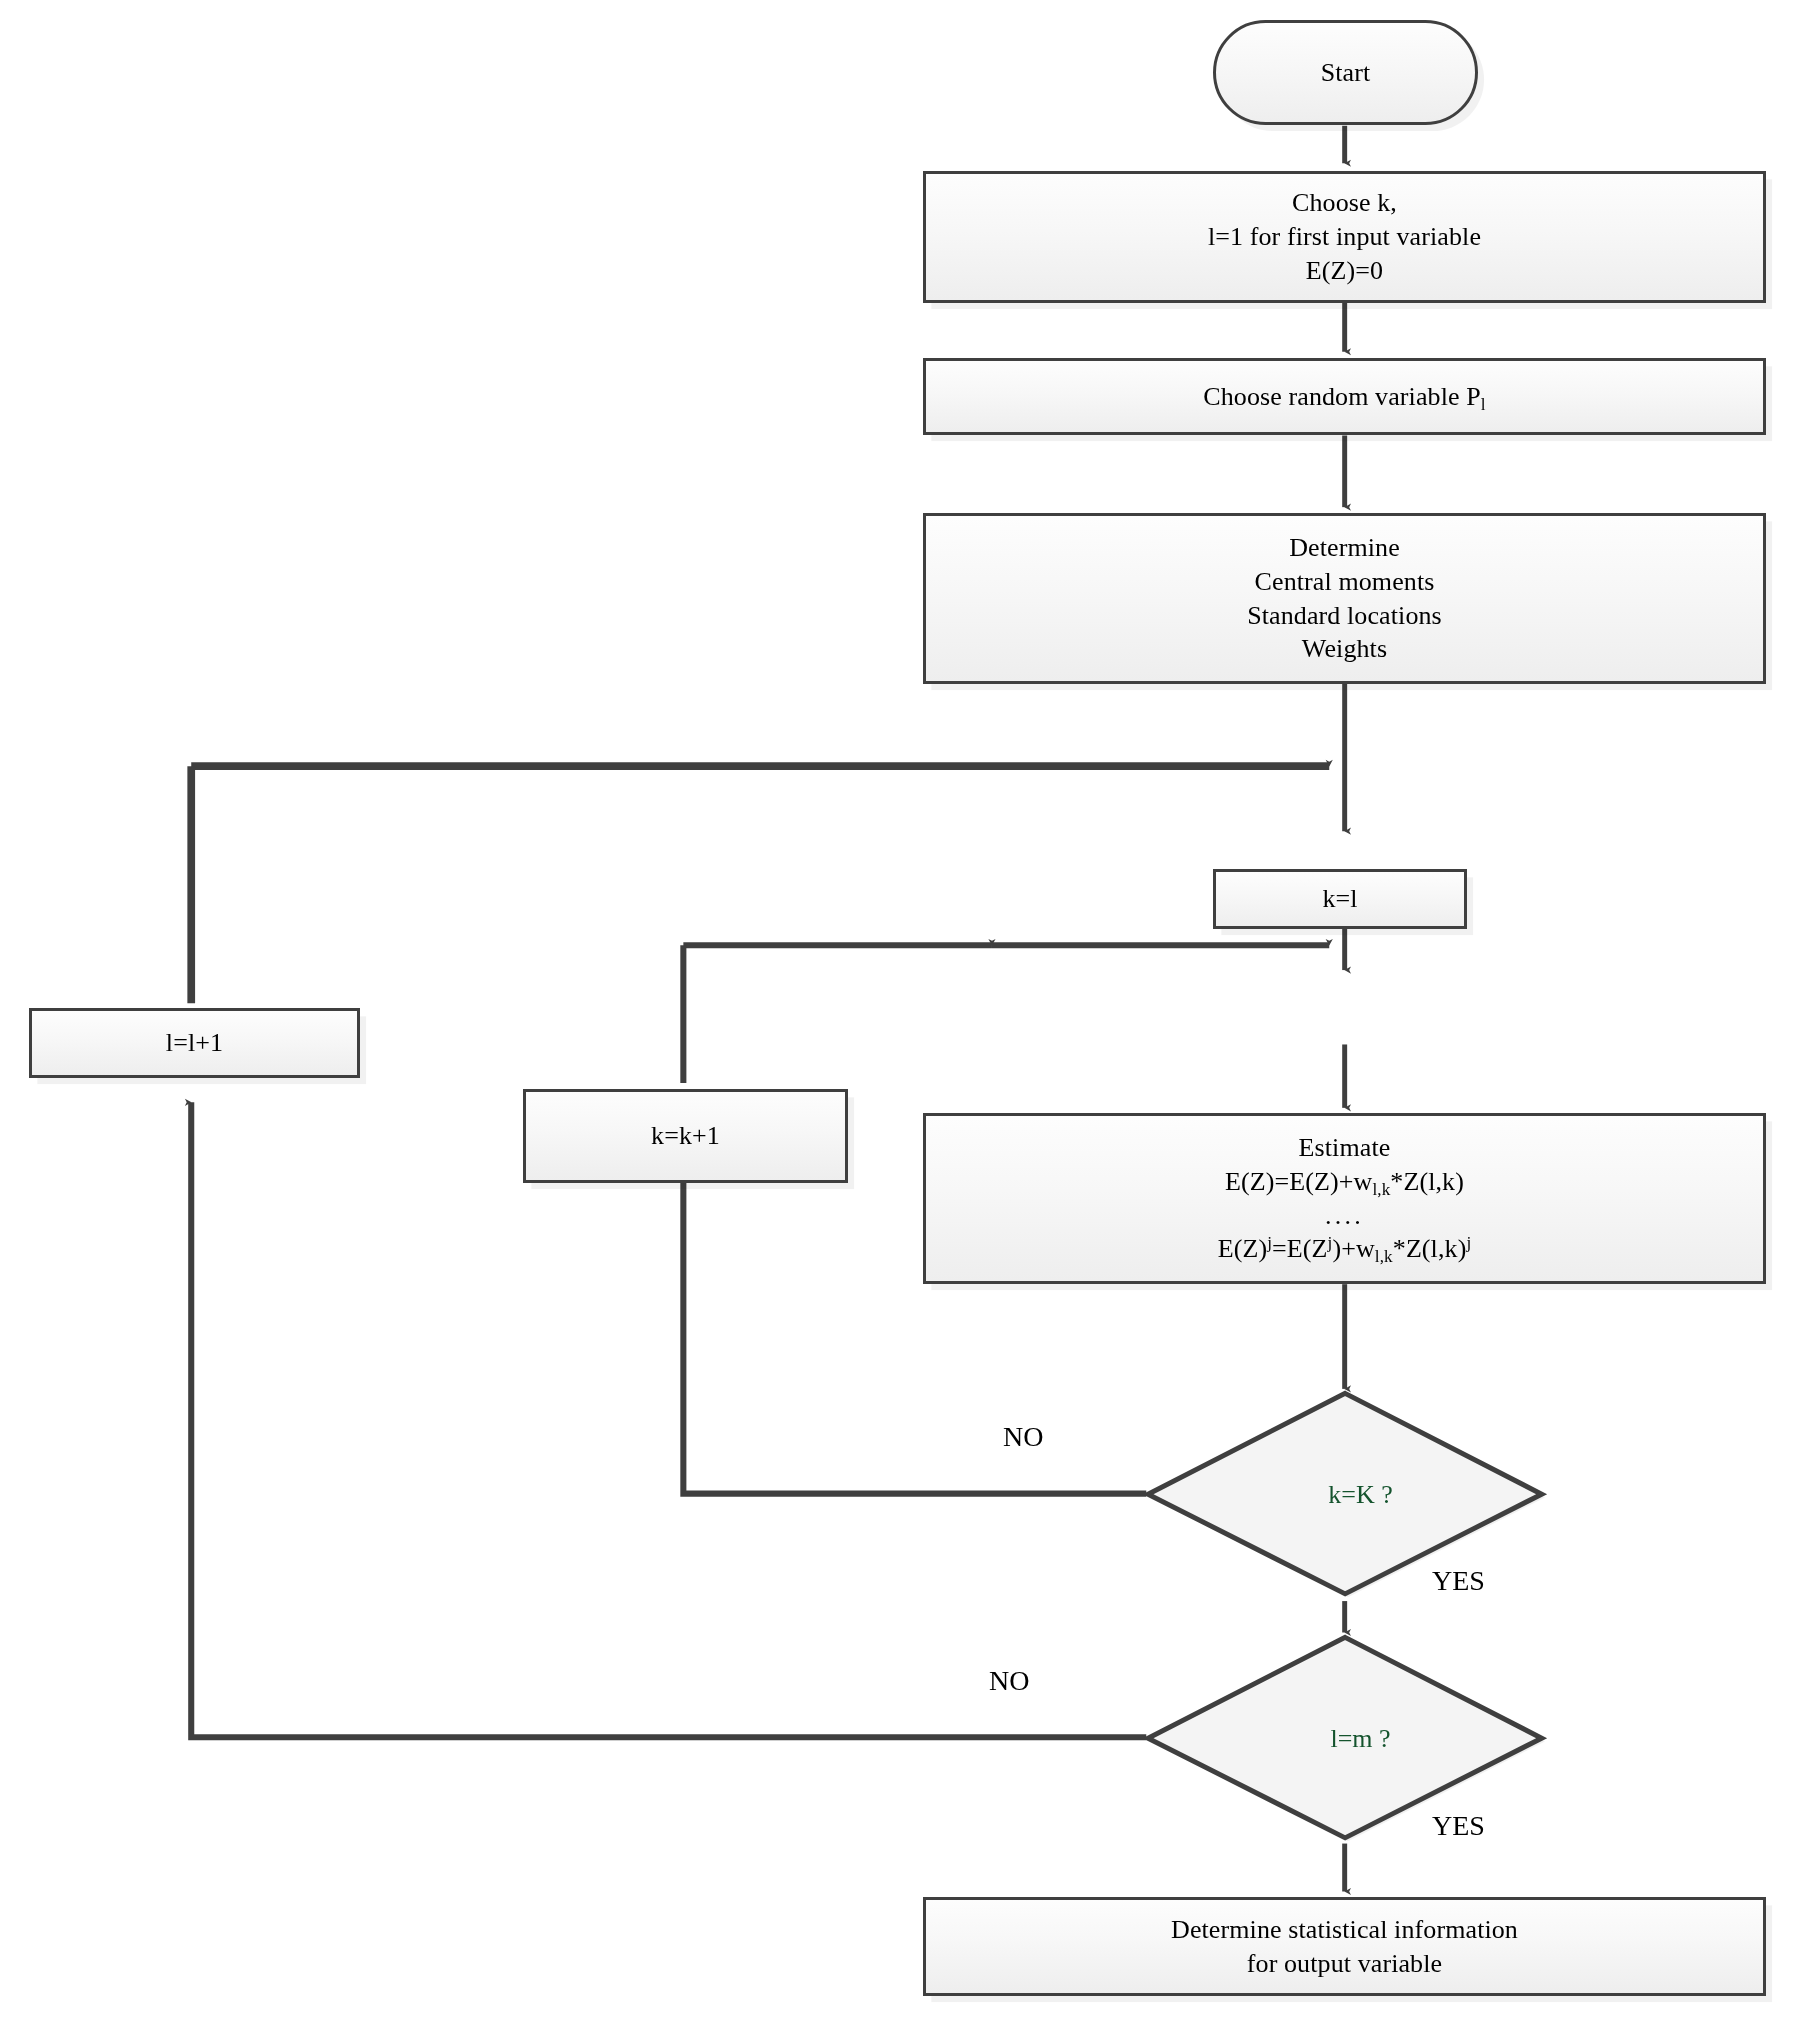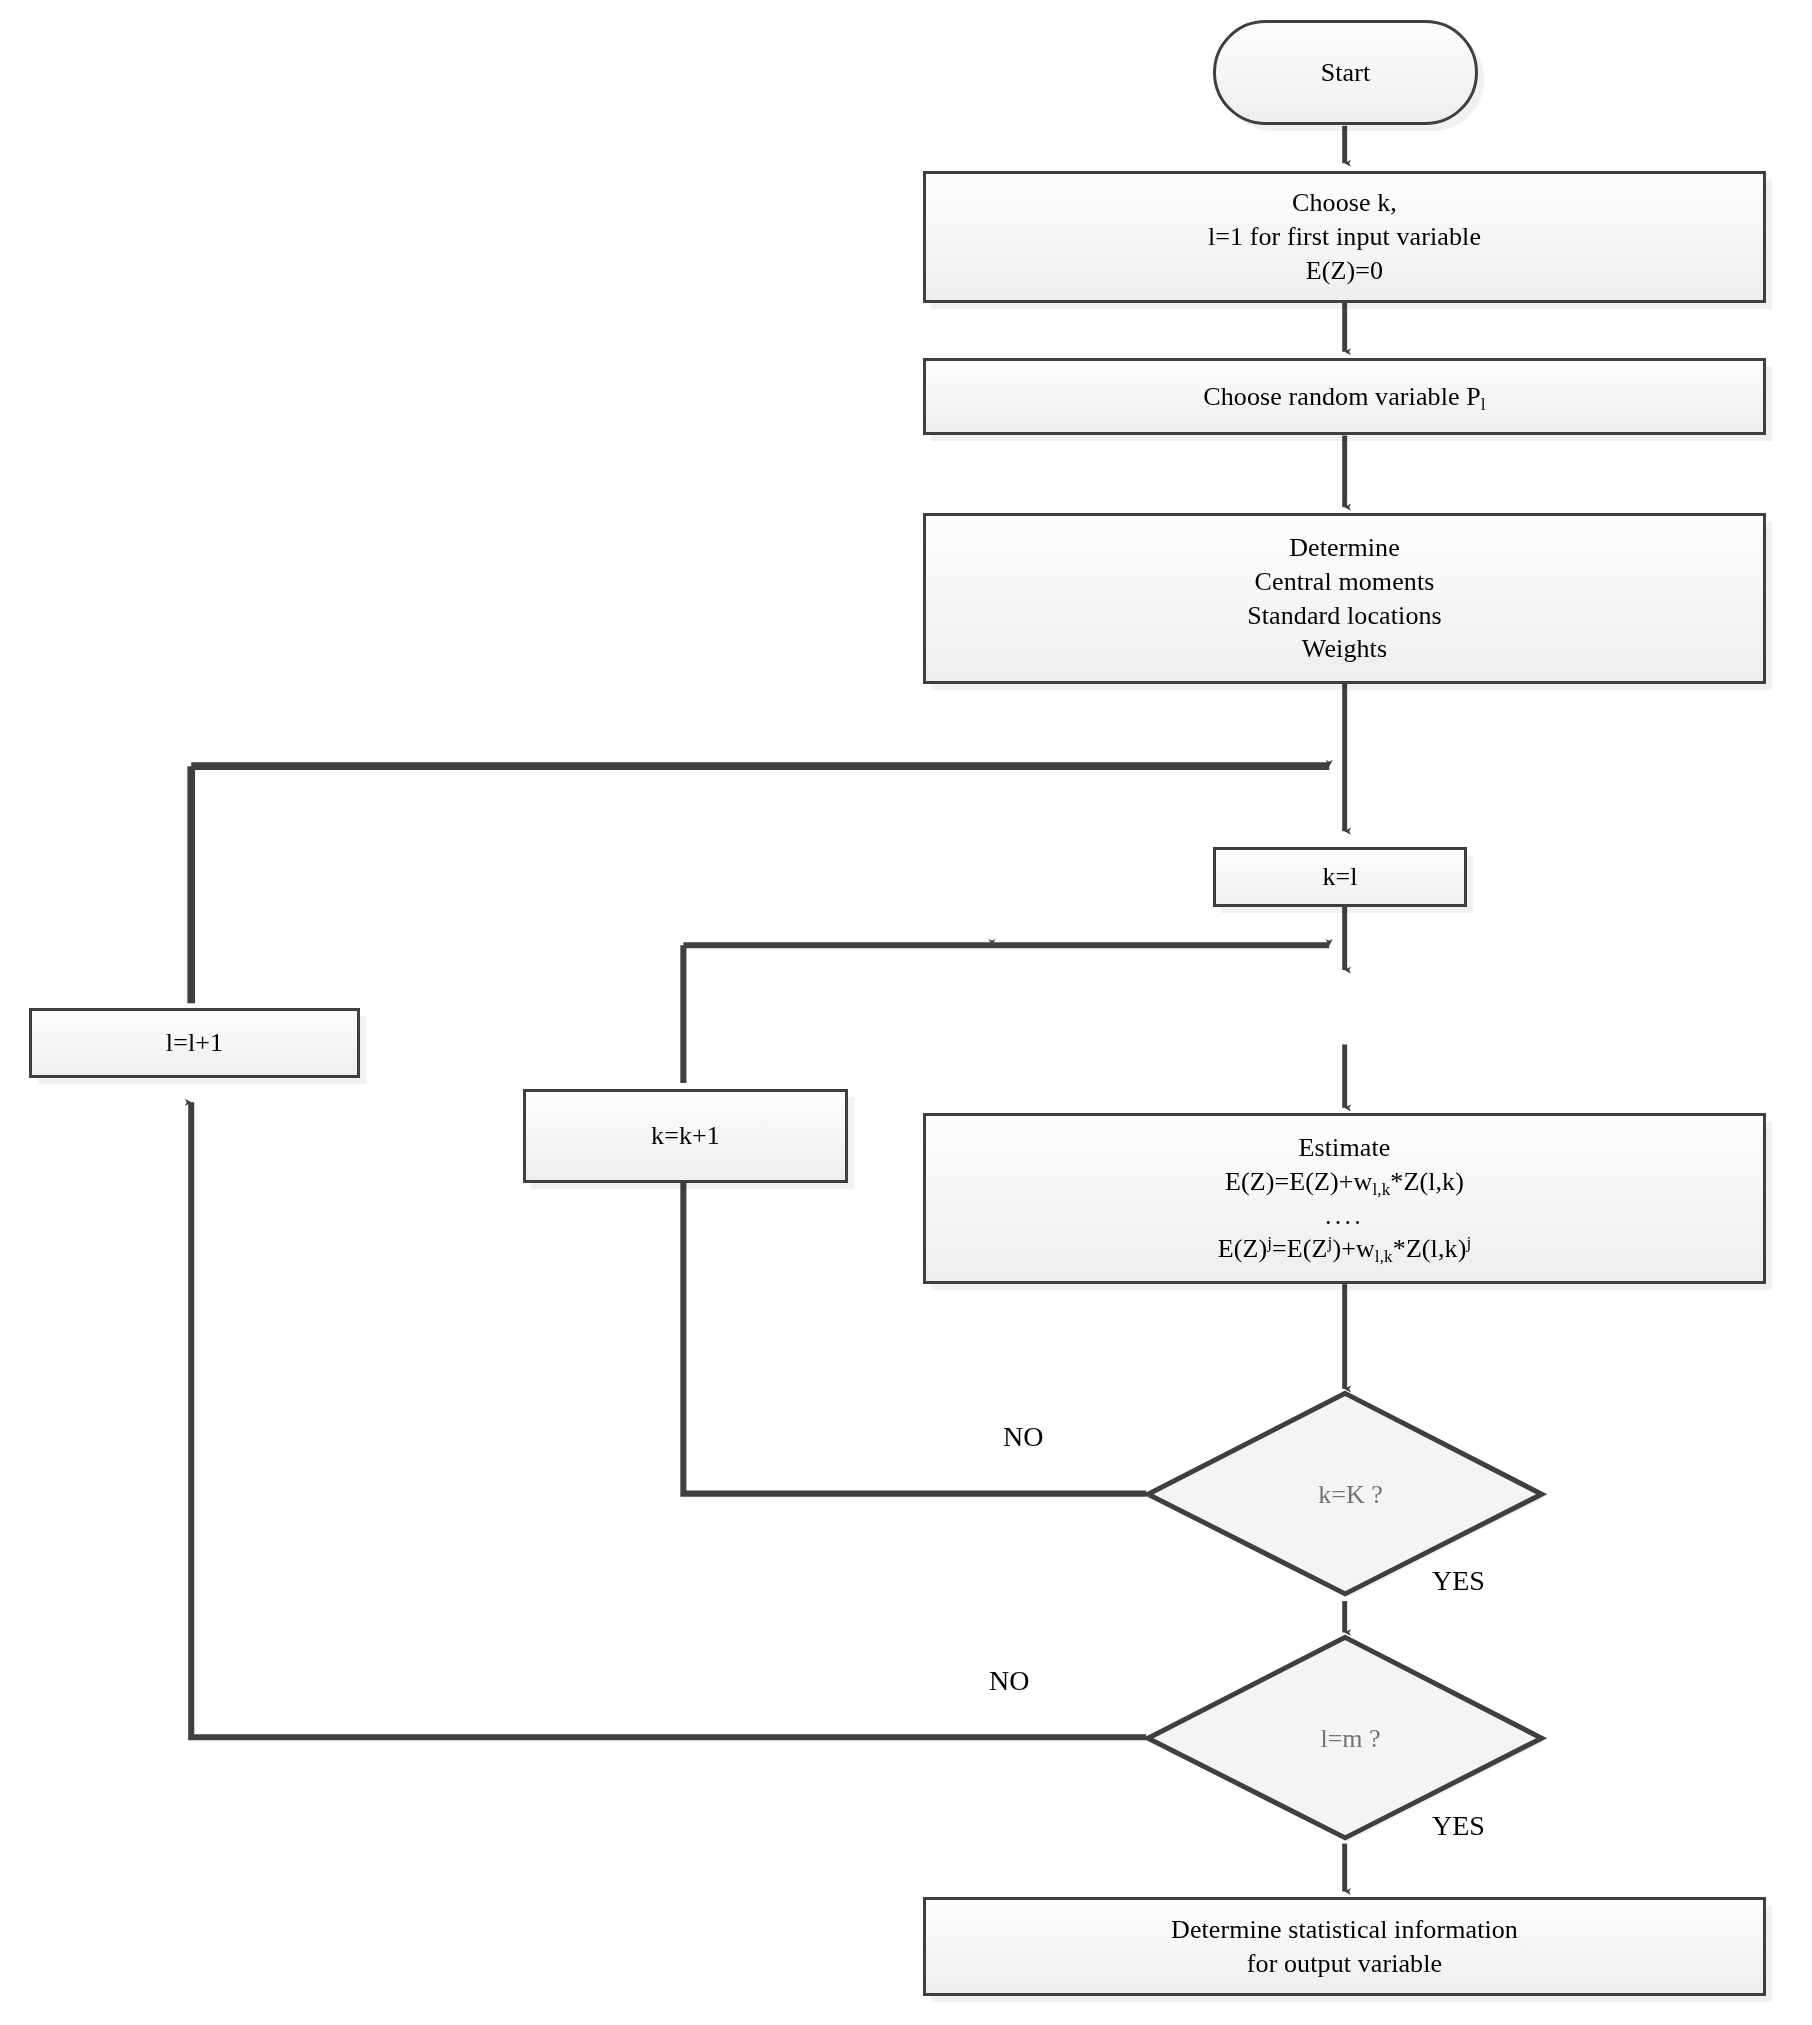--- a/index.html
+++ b/index.html
@@ -62,27 +62,27 @@
     line-height: 0;
   }
   
   .diamond {
     position: absolute;
     z-index: 5;
   }
   .diamond svg { position: absolute; left: 0; top: 0; }
   .diamond .dlabel {
     position: absolute;
-    left: 4px; top: 0;
+    left: 14px; top: 0;
     width: 100%; height: 100%;
     display: flex;
     align-items: center;
     justify-content: center;
     font-size: 26px;
-    color: #737373;
+    color: #14532d;
   }
   .edgelabel {
     position: absolute;
     font-size: 28px;
     color: #000;
     z-index: 6;
     white-space: nowrap;
   }
   .dots {
     letter-spacing: 3.3px;
@@ -158,21 +158,21 @@
 
   <div class="node boxshape" style="left:923px; top:513px; width:843px; height:171px;">
     <div class="txt">
       <div>Determine</div>
       <div>Central moments</div>
       <div>Standard locations</div>
       <div>Weights</div>
     </div>
   </div>
 
-  <div class="node boxshape" style="left:1213px; top:847px; width:254px; height:60px;">
+  <div class="node boxshape" style="left:1213px; top:869px; width:254px; height:60px;">
     <div class="txt">k=l</div>
   </div>
 
 
   <div class="node boxshape" style="left:923px; top:1113px; width:843px; height:171px;">
     <div class="txt">
       <div>Estimate</div>
       <div><span>E(Z)=E(Z)+w</span><sub>l,k</sub><span>*Z(l,k)</span></div>
       <div class="dots">....</div>
       <div><span>E(Z)</span><sup>j</sup><span>=E(Z</span><sup>j</sup><span>)+w</span><sub>l,k</sub><span>*Z(l,k)</span><sup>j</sup></div>

